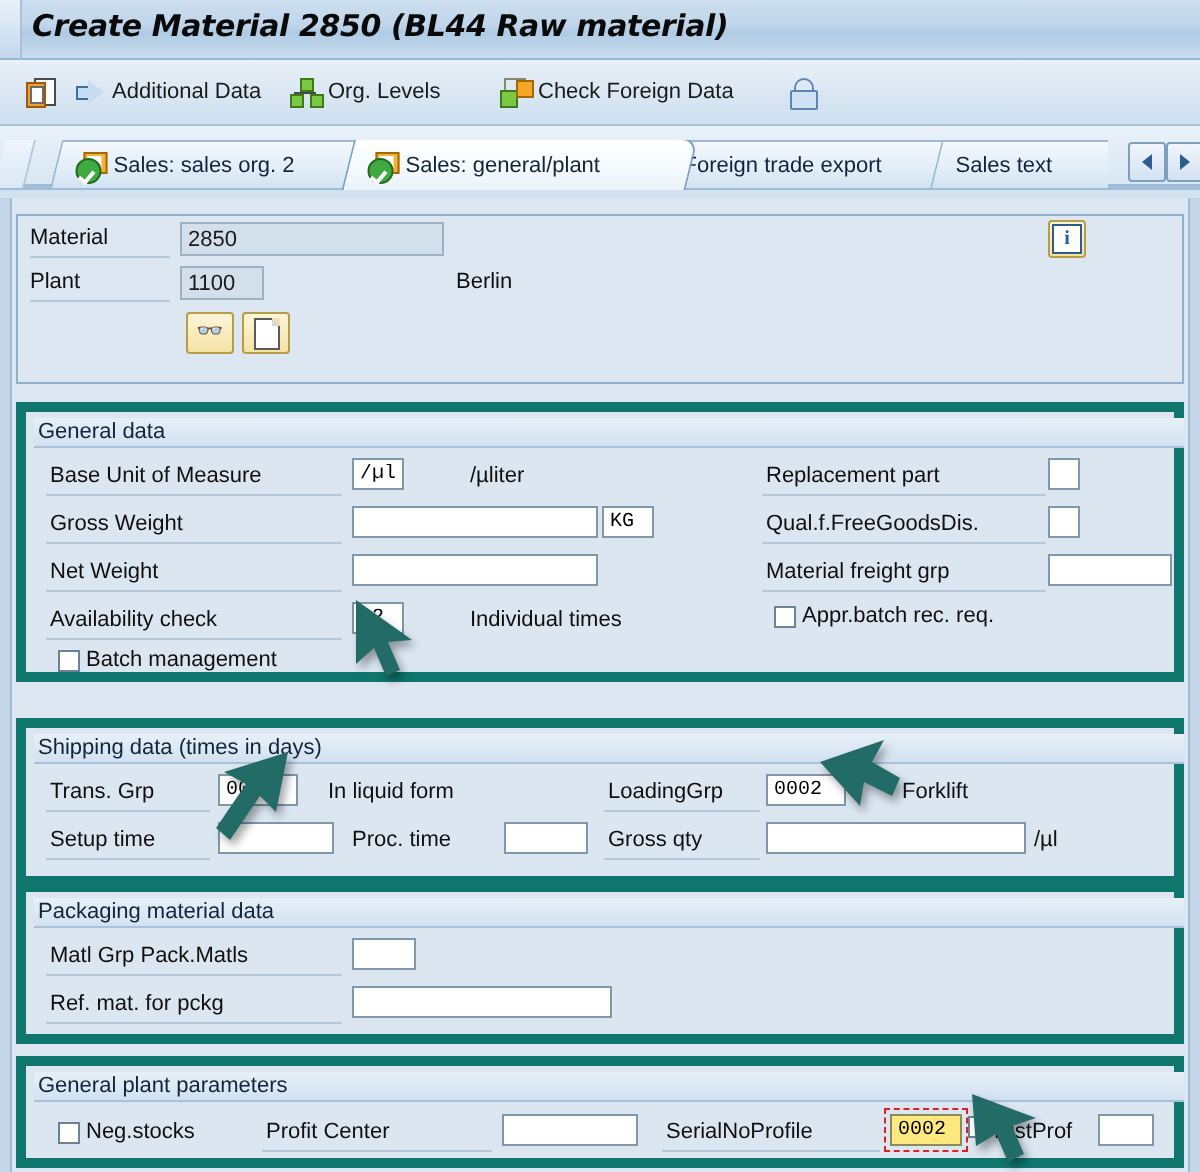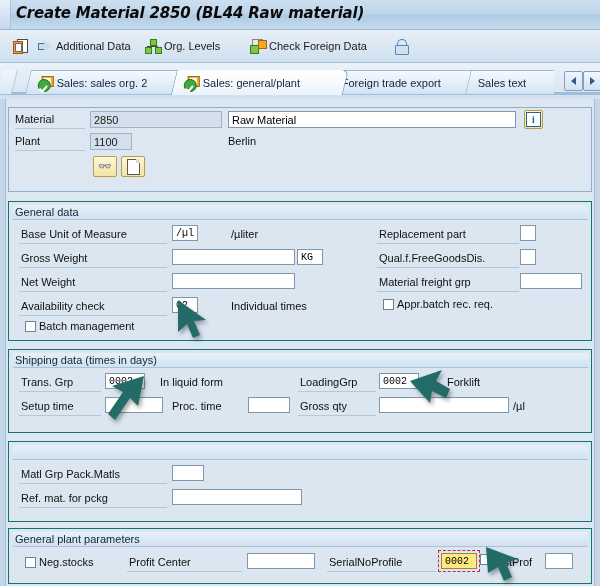--- a/index.html
+++ b/index.html
@@ -155,21 +155,21 @@
   .fld.disabled{background:#d3dfeb;border-color:#9fb2c4;color:#1a1a1a;}
   .fld.mono{font-family:"Liberation Mono",monospace;font-size:10px;}
   .fld.focusyellow{
     background:#ffe97f;border:1px solid #8a8a5a;color:#000;font-weight:normal;
   }
   .focusring{
     position:absolute;border:1px dashed #e02020;box-sizing:border-box;pointer-events:none;
   }
   .section{
     position:absolute;left:8px;width:584px;
-    background:#dbe6f1;border:1px solid #0f766e;box-sizing:border-box;
+    background:#dbe6f1;border:5px solid #0f766e;box-sizing:border-box;
   }
   .sect-hdr{
     position:absolute;left:4px;top:3px;width:575px;height:15px;
     background:linear-gradient(to bottom,#e7f0f8,#d2e1f0);
     border-bottom:1px solid #a9c2da;
     box-sizing:border-box;
   }
   .sect-title{position:absolute;left:6px;top:1px;font-size:11px;color:#10243a;}
   .cbx{
     position:absolute;width:11px;height:11px;box-sizing:border-box;
@@ -295,21 +295,20 @@
 
   <div class="form">
     <div class="leftrail"></div>
     <div class="rightrail"></div>
 
     <div class="hdrbox">
 
       <span class="lbl" style="left:6px;top:5px;">Material</span>
       <div class="uline" style="left:6px;top:20px;width:70px;"></div>
       <input class="fld disabled" style="left: 81px; top: 3px; width: 132px; height: 17px;" readonly="" value="2850">
-      <input class="fld" style="left: 219px; top: 3px; width: 288px; height: 17px;" value="Raw Material">
       <div class="btn-sq" style="left:515px;top:2px;width:19px;height:19px;">
         <span class="ic-info">
             <span>i</span>
           </span>
       </div>
 
       <span class="lbl" style="left:6px;top:27px;">Plant</span>
       <div class="uline" style="left:6px;top:42px;width:70px;"></div>
       <input class="fld disabled" style="left: 81px; top: 25px; width: 42px; height: 17px;" readonly="" value="1100">
       <span class="lbl" style="left:219px;top:27px;">Berlin</span>
@@ -357,21 +356,21 @@
       <input class="fld" style="left: 511px; top: 47px; width: 16px; height: 16px;" value="">
 
       <span class="lbl" style="left:370px;top:74px;">Material freight grp</span>
       <div class="uline" style="left:368px;top:89px;width:142px;"></div>
       <input class="fld" style="left: 511px; top: 71px; width: 62px; height: 16px;" value="">
 
       <div class="cbx" style="left:374px;top:97px;"></div>
       <span class="lbl" style="left:388px;top:96px;">Appr.batch rec. req.</span>
     </div>
 
-    <div class="section" style="top:250px;height:84px;">
+    <div class="section" style="top:260px;height:84px;">
       <div class="sect-hdr"></div>
       <span class="sect-title" style="top:4px;">Shipping data (times in days)</span>
 
       <span class="lbl" style="left:12px;top:26px;">Trans. Grp</span>
       <div class="uline" style="left:10px;top:41px;width:82px;"></div>
       <input class="fld mono" style="left: 96px; top: 23px; width: 40px; height: 16px;" value="0002">
       <span class="lbl" style="left:151px;top:26px;">In liquid form</span>
 
       <span class="lbl" style="left:12px;top:50px;">Setup time</span>
       <div class="uline" style="left:10px;top:65px;width:82px;"></div>
@@ -385,20 +384,21 @@
       <span class="lbl" style="left:438px;top:26px;">Forklift</span>
 
       <span class="lbl" style="left:291px;top:50px;">Gross qty</span>
       <div class="uline" style="left:289px;top:65px;width:78px;"></div>
       <input class="fld" style="left: 370px; top: 47px; width: 130px; height: 16px;" value="">
       <span class="lbl" style="left:504px;top:50px;">/µl</span>
     </div>
 
     <div class="section" style="top:342px;height:81px;">
       <div class="sect-hdr"></div>
+      <span class="sect-title" style="top:4px;">Packaging material data</span>
 
       <span class="lbl" style="left:12px;top:26px;">Matl Grp Pack.Matls</span>
       <div class="uline" style="left:10px;top:41px;width:148px;"></div>
       <input class="fld" style="left: 163px; top: 23px; width: 32px; height: 16px;" value="">
 
       <span class="lbl" style="left:12px;top:50px;">Ref. mat. for pckg</span>
       <div class="uline" style="left:10px;top:65px;width:148px;"></div>
       <input class="fld" style="left: 163px; top: 47px; width: 130px; height: 16px;" value="">
     </div>
 

